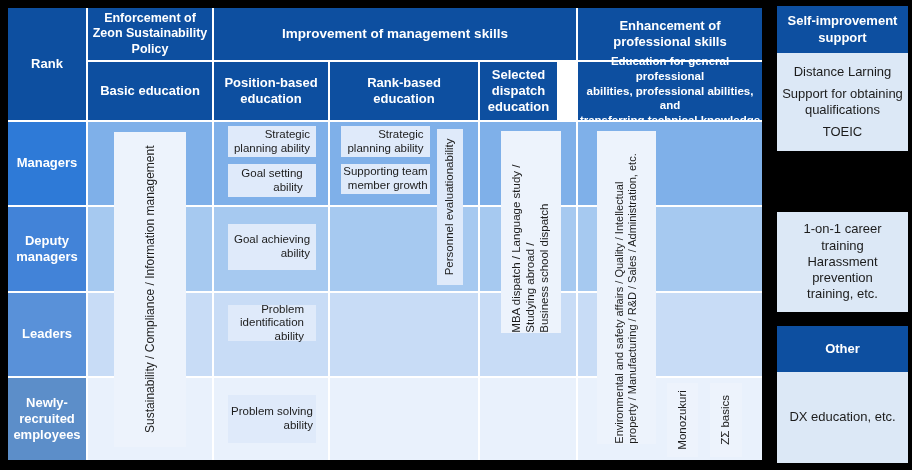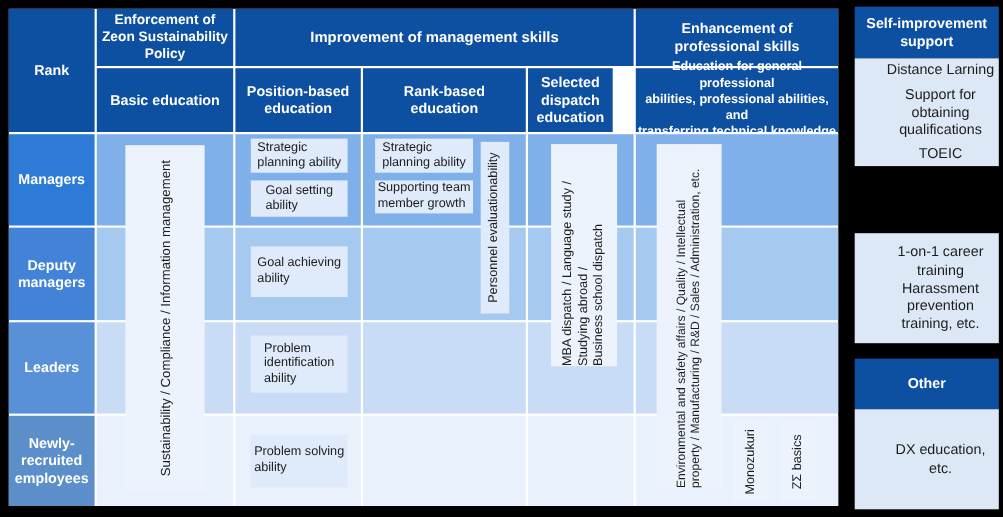--- a/index.html
+++ b/index.html
@@ -14,41 +14,40 @@
     position:absolute; display:flex; align-items:center; justify-content:center;
     text-align:center; white-space:pre-line;
   }
   .hdr { background:#0d4fa0; color:#ffffff; font-weight:bold; font-size:13px; line-height:1.25; }
   .hdr-small { font-size:11.5px; line-height:1.3; }
   .rankcell { color:#ffffff; font-weight:bold; font-size:13px; line-height:1.25; }
   .rowstrip { position:absolute; }
   .vline { position:absolute; width:2px; background:#ffffff; }
   .box {
     position:absolute; display:flex; align-items:center; justify-content:center;
-    text-align:left; color:#1c1c1c; font-size:11.5px; line-height:1.18; white-space:pre-line;
+    text-align:right; color:#1c1c1c; font-size:11.5px; line-height:1.18; white-space:pre-line;
   }
   .box-light { background:#dfeafa; }
   .box-pale  { background:#edf3fc; }
   .vbox { position:absolute; display:flex; align-items:center; justify-content:center; }
   .vt {
     flex:none; transform:rotate(-90deg); color:#1c1c1c; font-size:12px;
     line-height:1.2; white-space:pre-line; text-align:center;
   }
   .vt-nowrap { white-space:nowrap; }
   .vt-left { text-align:left; }
   .panel-hdr {
     position:absolute; background:#0d4fa0; color:#fff; font-weight:bold;
     font-size:13px; line-height:1.3; display:flex; align-items:center;
     justify-content:center; text-align:center; white-space:pre-line;
   }
   .panel-body {
     position:absolute; background:#dce8f6; color:#1c1c1c; font-size:13px;
     display:flex; flex-direction:column; align-items:center; justify-content:center;
     text-align:center;
-    padding-left:25px;
   }
   .panel-item { white-space:pre-line; margin:3px 0; line-height:1.25; }
 </style>
 </head>
 <body>
 
 <div class="canvas">
 
   <div class="abs tablebg"></div>
 
@@ -93,21 +92,21 @@
   <div class="vbox box-pale" style="left:114px;top:132px;width:72px;height:315px;">
     <div class="vt vt-nowrap" style="width:315px;">Sustainability / Compliance / Information management</div>
   </div>
 
   <div class="box box-light" style="left:228px;top:126px;width:88px;height:31px;">Strategic
 planning ability</div>
   <div class="box box-light" style="left:228px;top:164px;width:88px;height:33px;">Goal setting
 ability</div>
   <div class="box box-light" style="left:228px;top:224px;width:88px;height:46px;">Goal achieving
 ability</div>
-  <div class="box box-light" style="left:228px;top:305px;width:88px;height:52px;">Problem
+  <div class="box box-light" style="left:228px;top:305px;width:88px;height:36px;">Problem
 identification
 ability</div>
   <div class="box box-light" style="left:228px;top:395px;width:88px;height:48px;">Problem solving
 ability</div>
 
   <div class="box box-light" style="left:341px;top:126px;width:89px;height:31px;">Strategic
 planning ability</div>
   <div class="box box-light" style="left:341px;top:164px;width:89px;height:30px;">Supporting team
 member growth</div>
   <div class="vbox box-light" style="left:437px;top:129px;width:26px;height:156px;">

